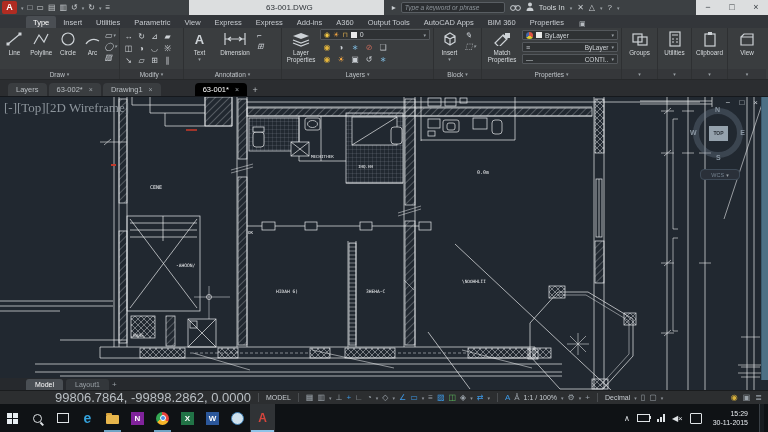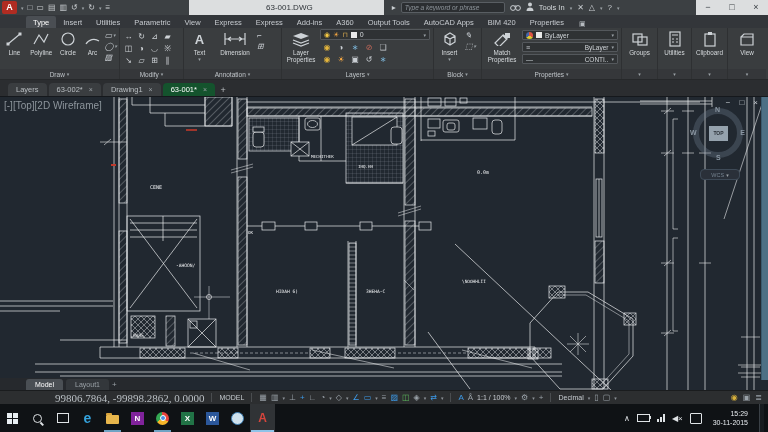--- a/index.html
+++ b/index.html
@@ -44,44 +44,44 @@
   .layerdrop .g{font-size:7px;line-height:9px;}
   .lay-rows{display:grid;grid-template-columns:repeat(5,14px);grid-auto-rows:12px;padding-top:2px;}
   .lay-rows span{font-size:8px;text-align:center;line-height:12px;}
   .proprow{width:96px;height:10px;background:#2f3234;border:1px solid #54585c;border-radius:1px;display:flex;align-items:center;gap:3px;padding:0 3px;box-sizing:border-box;margin-bottom:2px;}
   .proprow .ptxt{font-size:6.5px;color:#d2d6da;flex:1;}
   .swatch{width:6px;height:6px;background:#e9e9e9;}
   .cwheel{width:7px;height:7px;border-radius:50%;background:conic-gradient(#d54 0 33%,#dc3 0 66%,#46a 0 100%);}
   
   #filetabs{position:absolute;top:80px;left:0;width:768px;height:16px;background:#2b2d30;display:flex;align-items:flex-end;padding-left:8px;box-sizing:border-box;gap:2px;}
   .ftab{height:13px;display:flex;align-items:center;gap:6px;padding:0 8px;background:#3a3d40;border-radius:4px 4px 0 0;font-size:7.5px;color:#b9bec2;}
-  .ftab.active{background:#14532d;color:#fff;}
+  .ftab.active{background:#000000;color:#fff;margin-left:32px;}
   .ftab .x{font-size:7px;color:#9aa0a5;}
   .ftab-plus{width:12px;height:12px;color:#b9bec2;font-size:9px;text-align:center;line-height:12px;}
   
   #canvas{position:absolute;top:96px;left:0;width:768px;height:294px;background:#212830;border-top:1px solid #15181c;box-sizing:border-box;}
   #canvas svg.plan{position:absolute;left:0;top:0;}
-  #vp-label{position:absolute;top:3px;left:4px;font-size:10px;color:#8d959c;}
+  #vp-label{position:absolute;top:3px;left:4px;font-size:13px;color:#8d959c;font-family:Liberation Serif, serif;}
   #winctl{position:absolute;top:1px;right:10px;display:flex;gap:9px;color:#c3c9cf;font-size:8px;}
   #viewcube{position:absolute;top:8px;right:22px;width:56px;height:56px;}
   #vc-ring{position:absolute;left:3px;top:3px;width:50px;height:50px;border-radius:50%;border:6px solid rgba(108,124,140,.35);box-sizing:border-box;}
   #vc-top{position:absolute;left:19px;top:21px;width:19px;height:15px;background:#95a2ad;color:#2b3138;font-size:5px;font-weight:bold;text-align:center;line-height:15px;}
   .vc-lab{position:absolute;color:#8b97a3;font-size:7px;font-weight:bold;}
   #vc-n{top:1px;left:25px;} #vc-s{bottom:0px;left:26px;} #vc-w{left:0px;top:24px;} #vc-e{right:1px;top:24px;}
   #wcs{position:absolute;top:72px;right:28px;width:38px;height:9px;background:#2a3039;border:1px solid #3e4a57;border-radius:4px;color:#74818e;font-size:5.5px;display:flex;align-items:center;justify-content:center;gap:2px;}
   #scrollstrip{position:absolute;right:0;top:0;width:6px;height:283px;background:#4e7085;border-left:1px solid #3a5a6e;}
   #layouttabs{position:absolute;left:0;bottom:0;height:12px;width:160px;background:#26292d;display:flex;align-items:flex-end;padding-left:26px;box-sizing:border-box;gap:3px;}
   .ltab{height:11px;padding:0 9px;font-size:7px;display:flex;align-items:center;border-radius:3px 3px 0 0;}
   .ltab.active{background:#4a4f54;color:#fff;}
   .ltab.inactive{background:#33373b;color:#9aa1a7;}
   #ltab-plus{color:#9aa1a7;font-size:8px;line-height:11px;}
   .plan text{font-family:"DejaVu Sans Mono",monospace;fill:#eef0f2;}
   
   #statusbar{position:absolute;top:390px;left:0;width:768px;height:14px;background:#2c2e30;border-top:1px solid #1a1c1e;display:flex;align-items:center;padding:0 6px 0 55px;box-sizing:border-box;gap:4px;}
-  #sb-coords{font-family:Liberation Serif, serif;font-size:11px;color:#b9bfc4;white-space:nowrap;}
+  #sb-coords{font-family:Liberation Sans, sans-serif;font-size:13px;color:#b9bfc4;white-space:nowrap;}
   .sb-sep{width:1px;height:9px;background:#4a4d50;margin:0 3px;}
   .sb-txt{font-size:7px;color:#c6cbd0;white-space:nowrap;}
   .sbi{font-size:8px;color:#9aa2a9;line-height:13px;}
   .sbi.on{color:#3d9be9;} .sbi.grn{color:#5cb85c;} .sbi.yel{color:#d9b13b;}
   .sb-caret{font-size:5px;color:#8d9399;}
   #sb-right{margin-left:auto;display:flex;align-items:center;gap:5px;}
   
   #taskbar{position:absolute;top:404px;left:0;width:768px;height:28px;background:#0f1215;display:flex;align-items:center;}
   .tk{width:25px;height:28px;display:flex;align-items:center;justify-content:center;position:relative;}
   .tk.open::after{content:"";position:absolute;bottom:0;left:4px;right:4px;height:2px;background:#6fa3c4;}
@@ -169,21 +169,21 @@
     <span class="rtab">Insert</span>
     <span class="rtab">Utilities</span>
     <span class="rtab">Parametric</span>
     <span class="rtab">View</span>
     <span class="rtab">Express</span>
     <span class="rtab">Express</span>
     <span class="rtab">Add-ins</span>
     <span class="rtab">A360</span>
     <span class="rtab">Output Tools</span>
     <span class="rtab">AutoCAD Apps</span>
-    <span class="rtab">BIM 420</span>
+    <span class="rtab">BIM 360</span>
     <span class="rtab">Properties</span>
     <span id="ribbon-opt">▣</span>
   </div>
 
   <div id="ribbon">
 
     <div class="panel" style="width:120px">
       <div class="panel-body">
         <div class="bigbtn">
           <span class="bicon">

